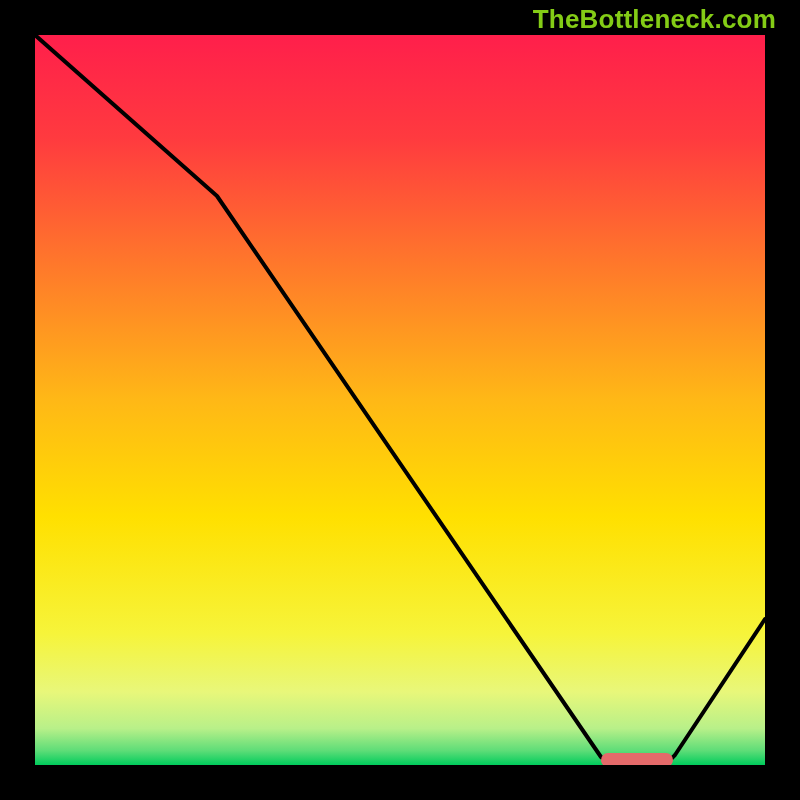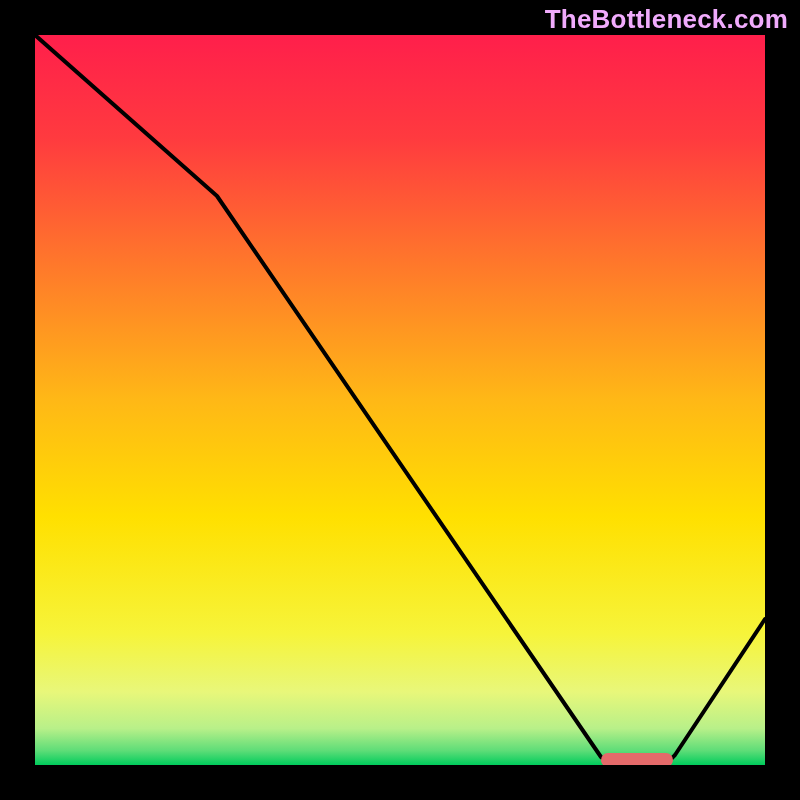--- a/index.html
+++ b/index.html
@@ -14,25 +14,25 @@
     position: absolute;
     left: 0;
     top: 0;
     width: 800px;
     height: 800px;
     background: #000;
   }
   .watermark {
     position: absolute;
     top: 4px;
-    right: 12px;
+    right: 24px;
     font-family: Arial, Helvetica, sans-serif;
     font-size: 26px;
     font-weight: 600;
-    color: #f0abfc;
+    color: #84cc16;
     letter-spacing: 0.2px;
   }
   .plot {
     position: absolute;
     left: 35px;
     top: 35px;
     width: 730px;
     height: 730px;
   }
   .plot svg {

